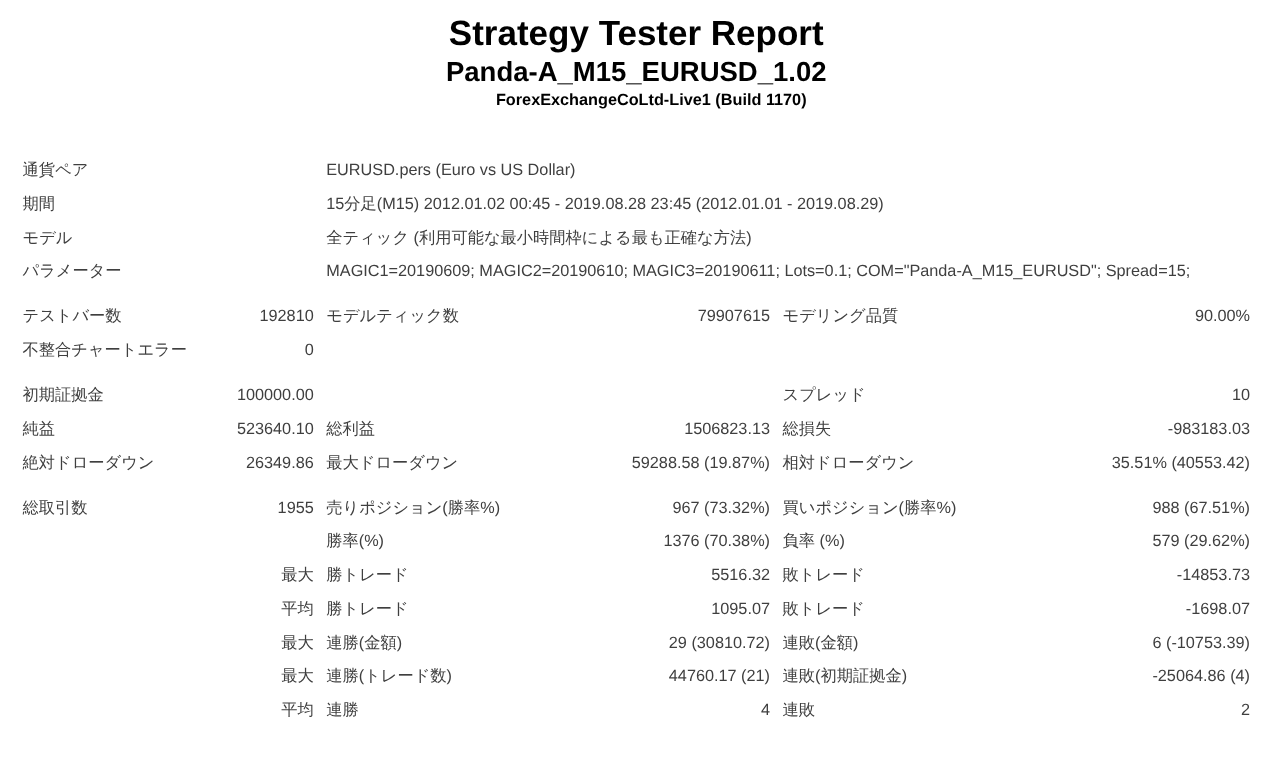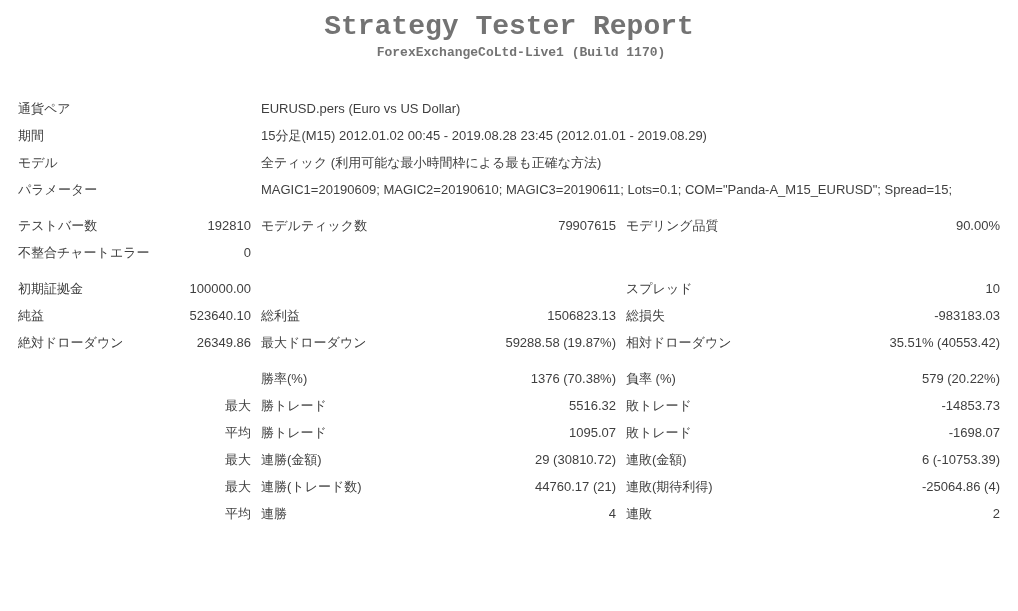--- a/index.html
+++ b/index.html
@@ -7,22 +7,22 @@
     padding: 0;
     background: #ffffff;
     width: 1018px;
     height: 611px;
     overflow: hidden;
     font-family: "Liberation Sans", "DejaVu Sans", sans-serif;
   }
   .hdr {
     text-align: center;
     padding-top: 10px;
-    color: #737373;
-    font-family: Liberation Mono, monospace;
+    color: #000000;
+    font-family: Liberation Sans, sans-serif;
     font-weight: bold;
   }
   .hdr .t1 { font-size: 28px; line-height: 34px; }
   .hdr .t2 { font-size: 22px; line-height: 27px; }
   .hdr .t3 { font-size: 13px;  line-height: 18px; margin-left: 24px; }
   main {
     margin: 33px 16px 0 18px;
   }
   table {
     border-collapse: collapse;
@@ -41,20 +41,21 @@
   }
   td.l  { text-align: left;  padding-left: 8px; }
   td.l0 { text-align: left;  padding-left: 0; }
   td.v  { text-align: right; padding-right: 2px; }
 </style>
 </head>
 <body>
 
 <header class="hdr">
   <div class="t1">Strategy Tester Report</div>
+  <div class="t2">Panda-A_M15_EURUSD_1.02</div>
   <div class="t3">ForexExchangeCoLtd-Live1 (Build 1170)</div>
 </header>
 
 <main>
 
   <table>
     <colgroup>
         <col style="width:140px">
         <col style="width:95px">
         <col style="width:215px">
@@ -155,27 +156,35 @@
   <table>
     <colgroup>
         <col style="width:140px">
         <col style="width:95px">
         <col style="width:215px">
         <col style="width:150px">
         <col style="width:235px">
         <col style="width:149px">
       </colgroup>
     <tbody>
+        <tr>
+      <td class="l0">総取引数</td>
+      <td class="v">1955</td>
+      <td class="l">売りポジション(勝率%)</td>
+      <td class="v">967 (73.32%)</td>
+      <td class="l">買いポジション(勝率%)</td>
+      <td class="v">988 (67.51%)</td>
+    </tr>
     <tr>
       <td class="l0"></td>
       <td class="v"></td>
       <td class="l">勝率(%)</td>
       <td class="v">1376 (70.38%)</td>
       <td class="l">負率 (%)</td>
-      <td class="v">579 (20.22%)</td>
+      <td class="v">579 (29.62%)</td>
     </tr>
     <tr>
       <td class="l0"></td>
       <td class="v">最大</td>
       <td class="l">勝トレード</td>
       <td class="v">5516.32</td>
       <td class="l">敗トレード</td>
       <td class="v">-14853.73</td>
     </tr>
     <tr>
@@ -192,21 +201,21 @@
       <td class="l">連勝(金額)</td>
       <td class="v">29 (30810.72)</td>
       <td class="l">連敗(金額)</td>
       <td class="v">6 (-10753.39)</td>
     </tr>
     <tr>
       <td class="l0"></td>
       <td class="v">最大</td>
       <td class="l">連勝(トレード数)</td>
       <td class="v">44760.17 (21)</td>
-      <td class="l">連敗(期待利得)</td>
+      <td class="l">連敗(初期証拠金)</td>
       <td class="v">-25064.86 (4)</td>
     </tr>
     <tr>
       <td class="l0"></td>
       <td class="v">平均</td>
       <td class="l">連勝</td>
       <td class="v">4</td>
       <td class="l">連敗</td>
       <td class="v">2</td>
     </tr>

